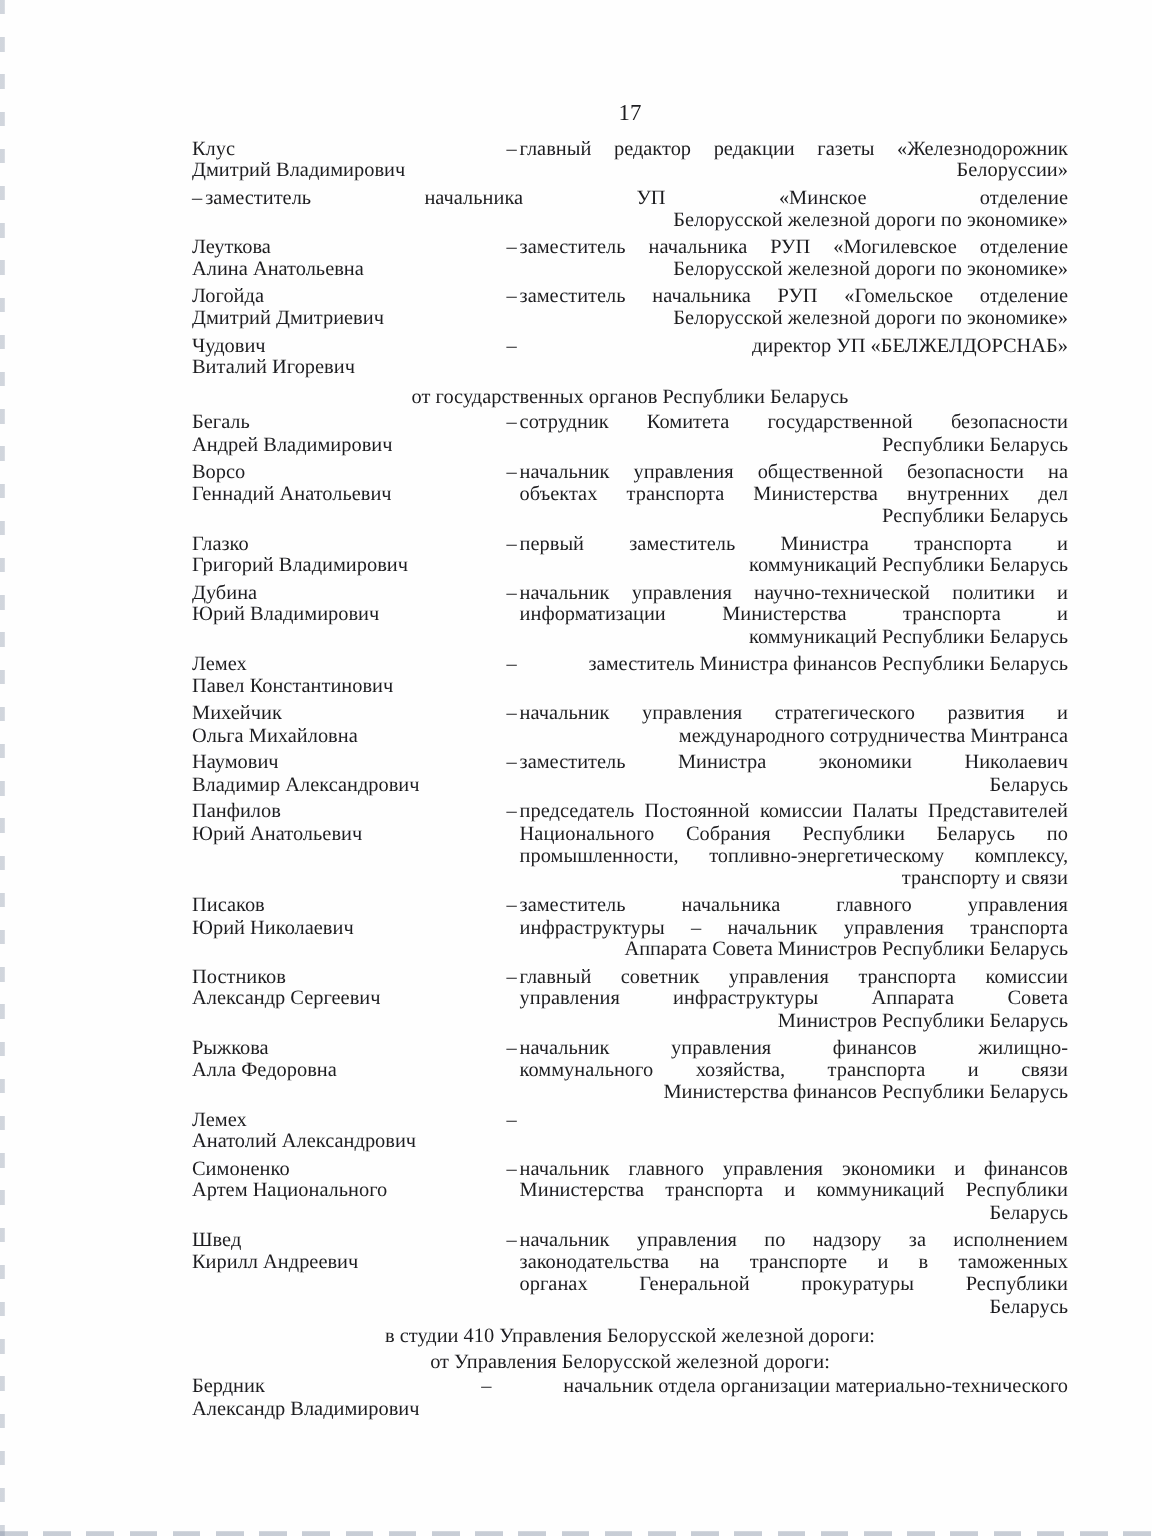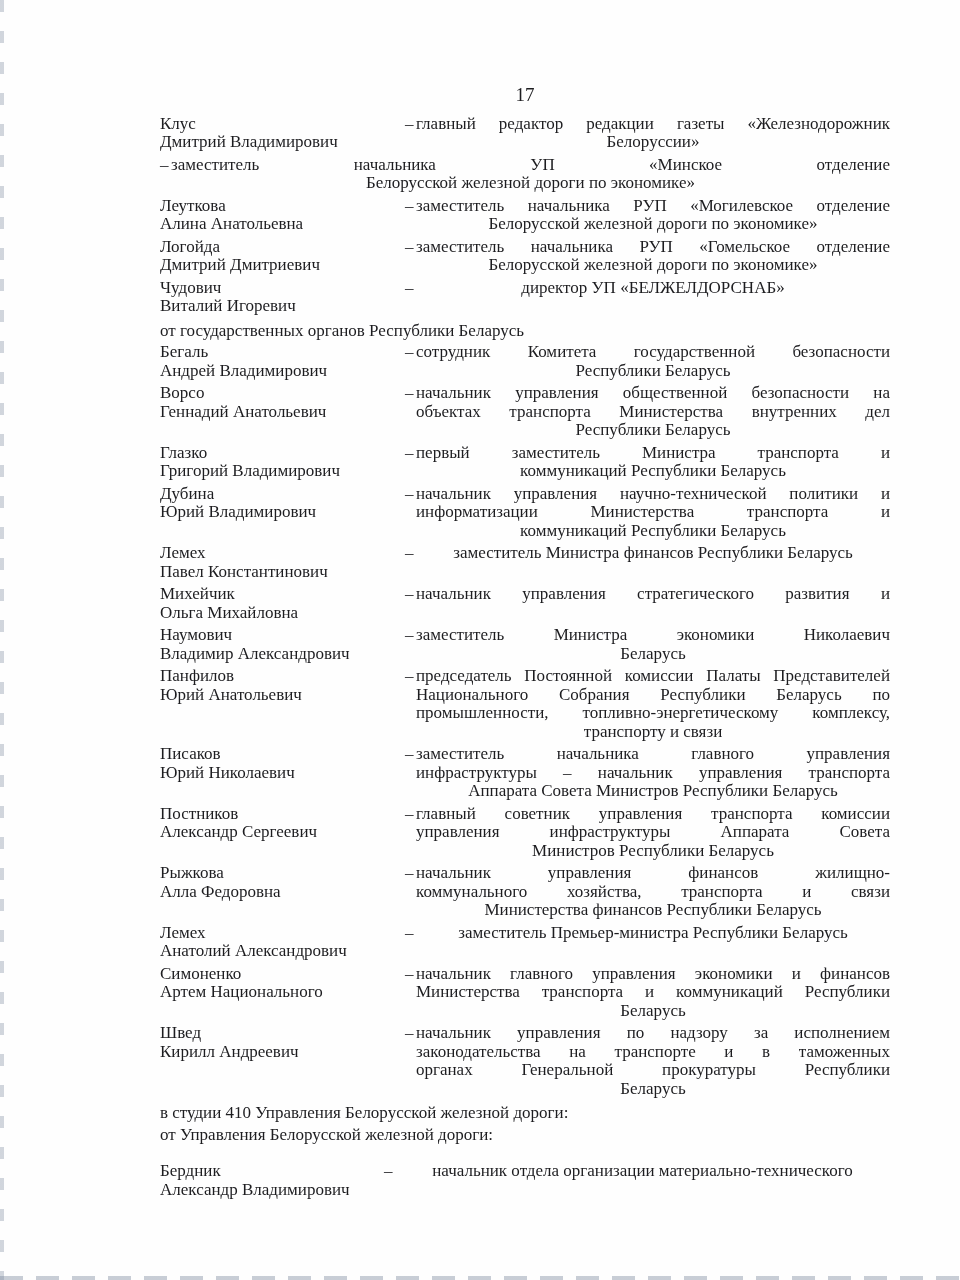--- a/index.html
+++ b/index.html
@@ -36,41 +36,43 @@
     font-size:17px;line-height:18.5px;
   }
   .page-number{
     text-align:center;
     font-size:19px;
     margin-bottom:10px;
   }
   .entry{
     display:flex;
     margin-bottom:4px;
+    gap:17px;
   }
   .entry .name{
     width:237px;flex:none;
     padding-right:8px;
   }
   .entry .pos{
     flex:1;
     position:relative;
     padding-left:11px;
   }
   .entry .pos .dash{
     position:absolute;left:0;top:0;
   }
   
   .entry.wide .pos{margin-left:-21px;}
   .jline{text-align:justify;text-align-last:justify;}
-  .lline{text-align:center;}
+  .lline{text-align:right;}
   .section-header{
+    text-align:center;
     margin:6px 0 3px 0;
   }
-  .section-header.tight{margin:0 0 18px 0;}
+  .section-header.tight{margin:0 0 2px 0;}
 </style>
 </head>
 <body>
 
 <div class="page">
   <div class="edge-left"></div>
   <div class="edge-bottom"></div>
 
   <div class="content">
     <div class="page-number">17</div>
@@ -204,20 +206,21 @@
   </div>
         <div class="entry">
     <div class="name">
       <div class="surname">Михейчик</div>
       <div class="given">Ольга Михайловна</div>
     </div>
     <div class="pos">
       <span class="dash">–</span>
       <div class="lines">
               <div class="jline">начальник управления стратегического развития и</div>
+              <div class="lline">международного сотрудничества Минтранса</div>
             </div>
     </div>
   </div>
         <div class="entry">
     <div class="name">
       <div class="surname">Наумович</div>
       <div class="given">Владимир Александрович</div>
     </div>
     <div class="pos">
       <span class="dash">–</span>
@@ -284,23 +287,20 @@
             </div>
     </div>
   </div>
         <div class="entry">
     <div class="name">
       <div class="surname">Лемех</div>
       <div class="given">Анатолий Александрович</div>
     </div>
     <div class="pos">
       <span class="dash">–</span>
-      <div class="lines">
-              <div class="lline">заместитель Премьер-министра Республики Беларусь</div>
-            </div>
     </div>
   </div>
         <div class="entry">
     <div class="name">
       <div class="surname">Симоненко</div>
       <div class="given">Артем Национального</div>
     </div>
     <div class="pos">
       <span class="dash">–</span>
       <div class="lines">

